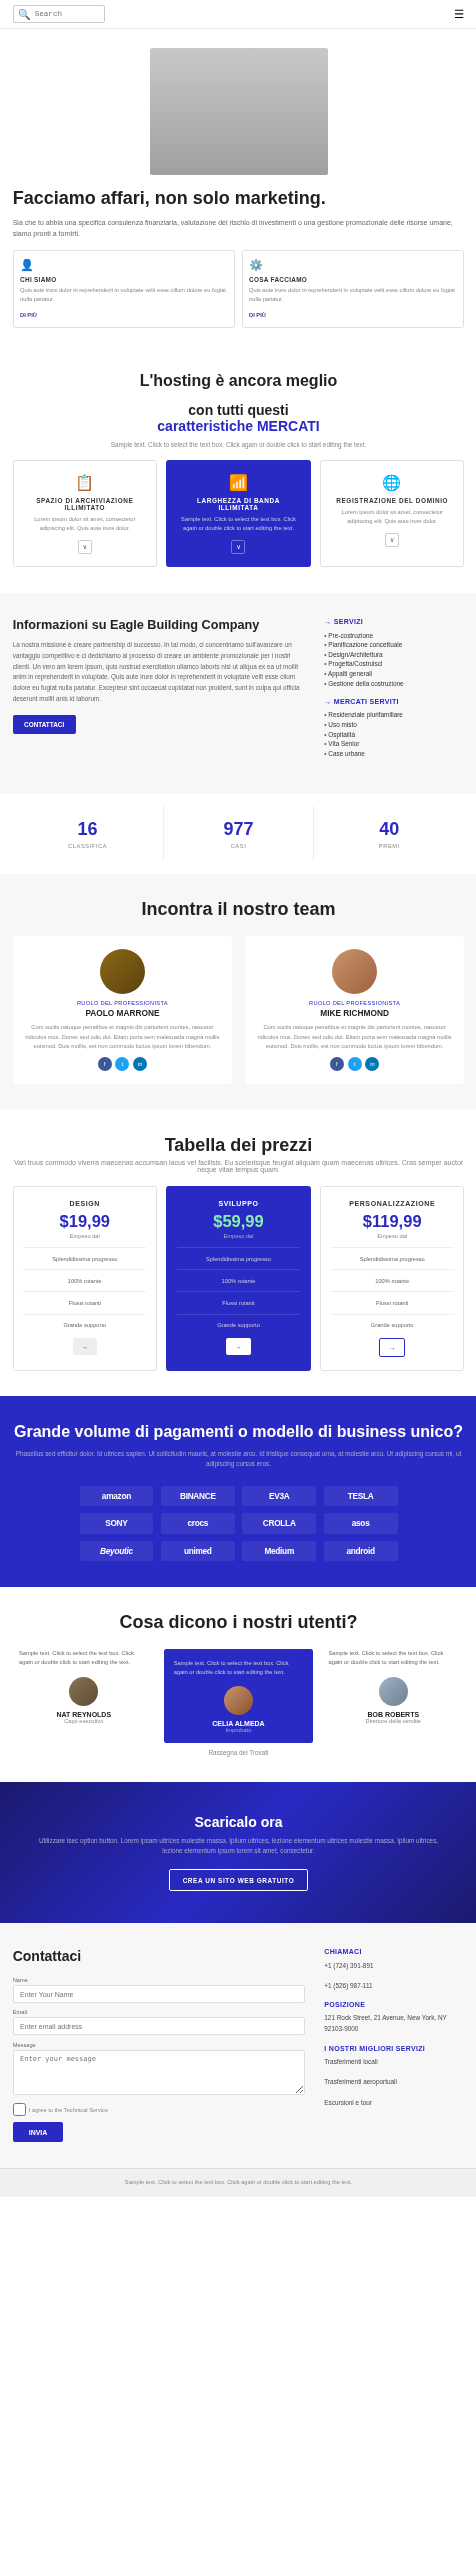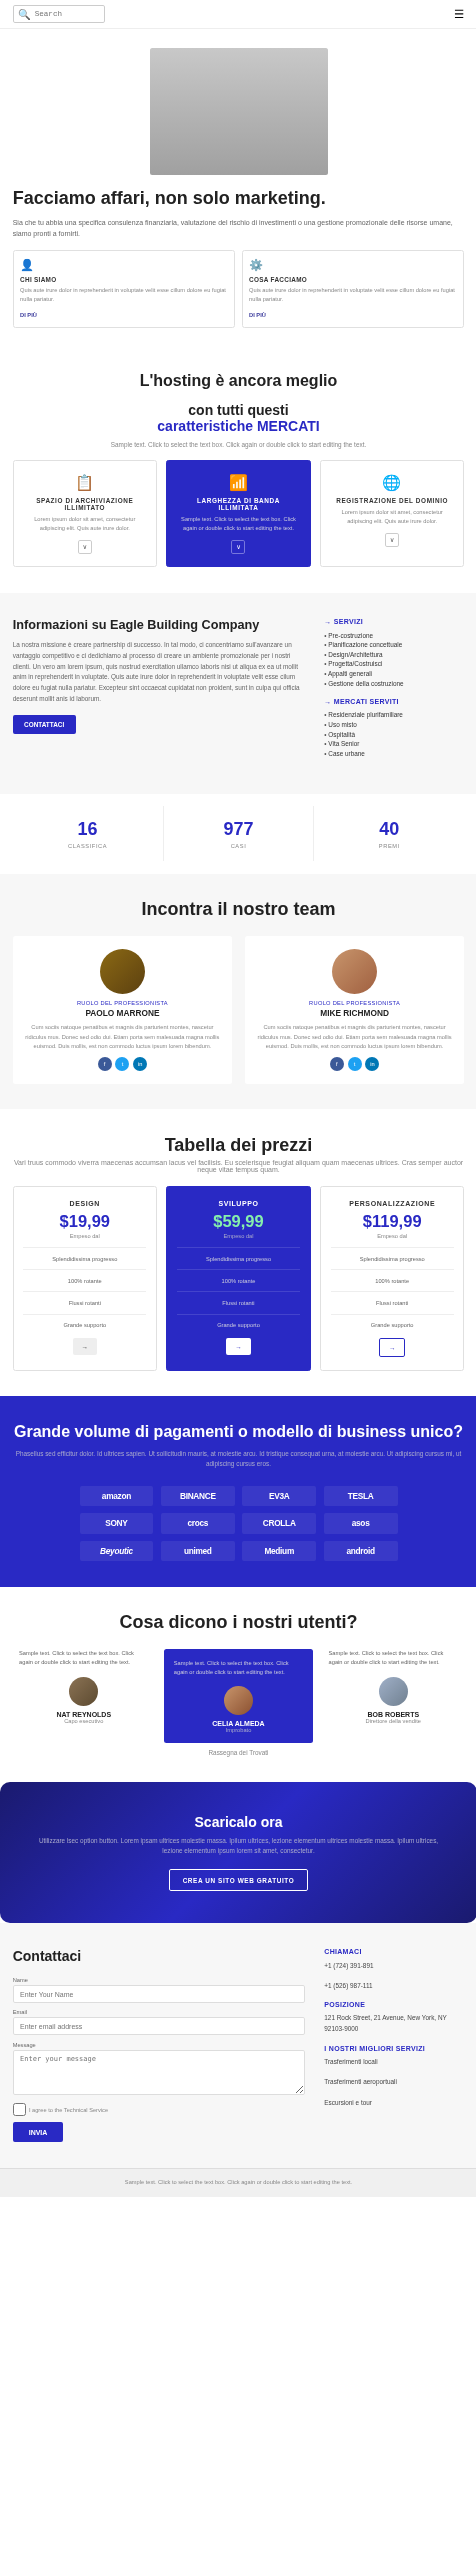--- a/index.html
+++ b/index.html
@@ -176,21 +176,21 @@
     .testimonial-name { font-size: 7px; font-weight: 700; color: #222; text-align: center; }
     .testimonial-card.featured .testimonial-name { color: #fff; }
     .testimonial-role { font-size: 5.7px; color: #888; text-align: center; }
     .testimonial-card.featured .testimonial-role { color: #aac; }
     .testimonial-bottom { font-size: 6.4px; color: #888; margin-top: 6.4px; }
 
     
     .download-section {
       padding: 32px 29px; text-align: center;
       background: linear-gradient(135deg, #1a1a6e 0%, #2929c4 50%, #1a1a6e 100%);
-      position: relative; overflow: hidden; border-radius: 10px;
+      position: relative; overflow: hidden;
     }
     .download-title { font-size: 14px; font-weight: 700; color: #fff; margin-bottom: 6.4px; }
     .download-desc { font-size: 6.4px; color: #aac; margin-bottom: 12.7px; line-height: 1.6; }
     .download-btn {
       background: transparent; border: 0.6px solid #fff; color: #fff;
       padding: 6.4px 12.7px; font-size: 6.4px; font-weight: 600; border-radius: 1.9px;
       cursor: pointer; letter-spacing: 0.6px;
     }
 
     

